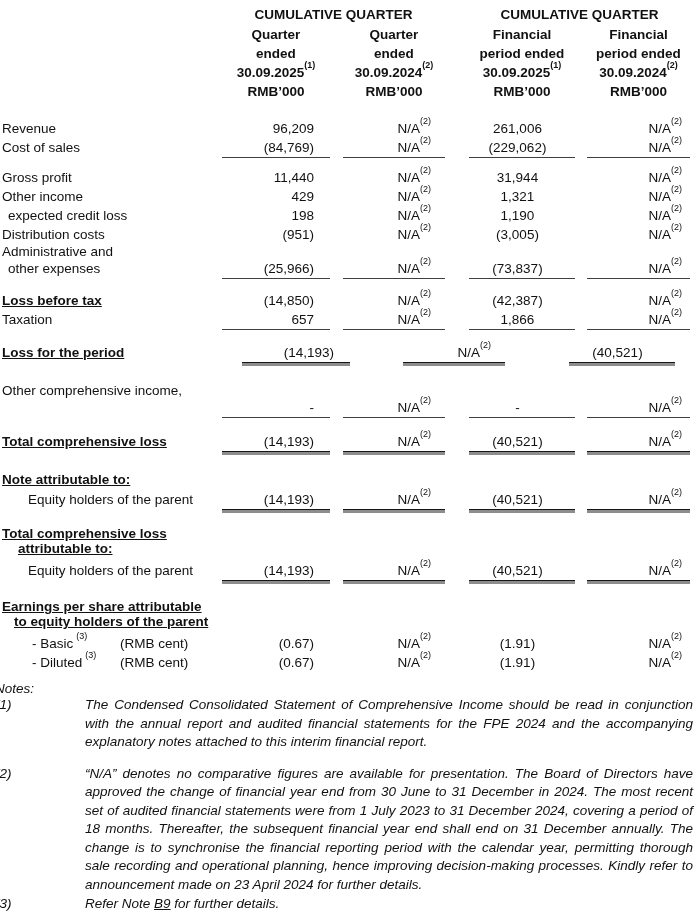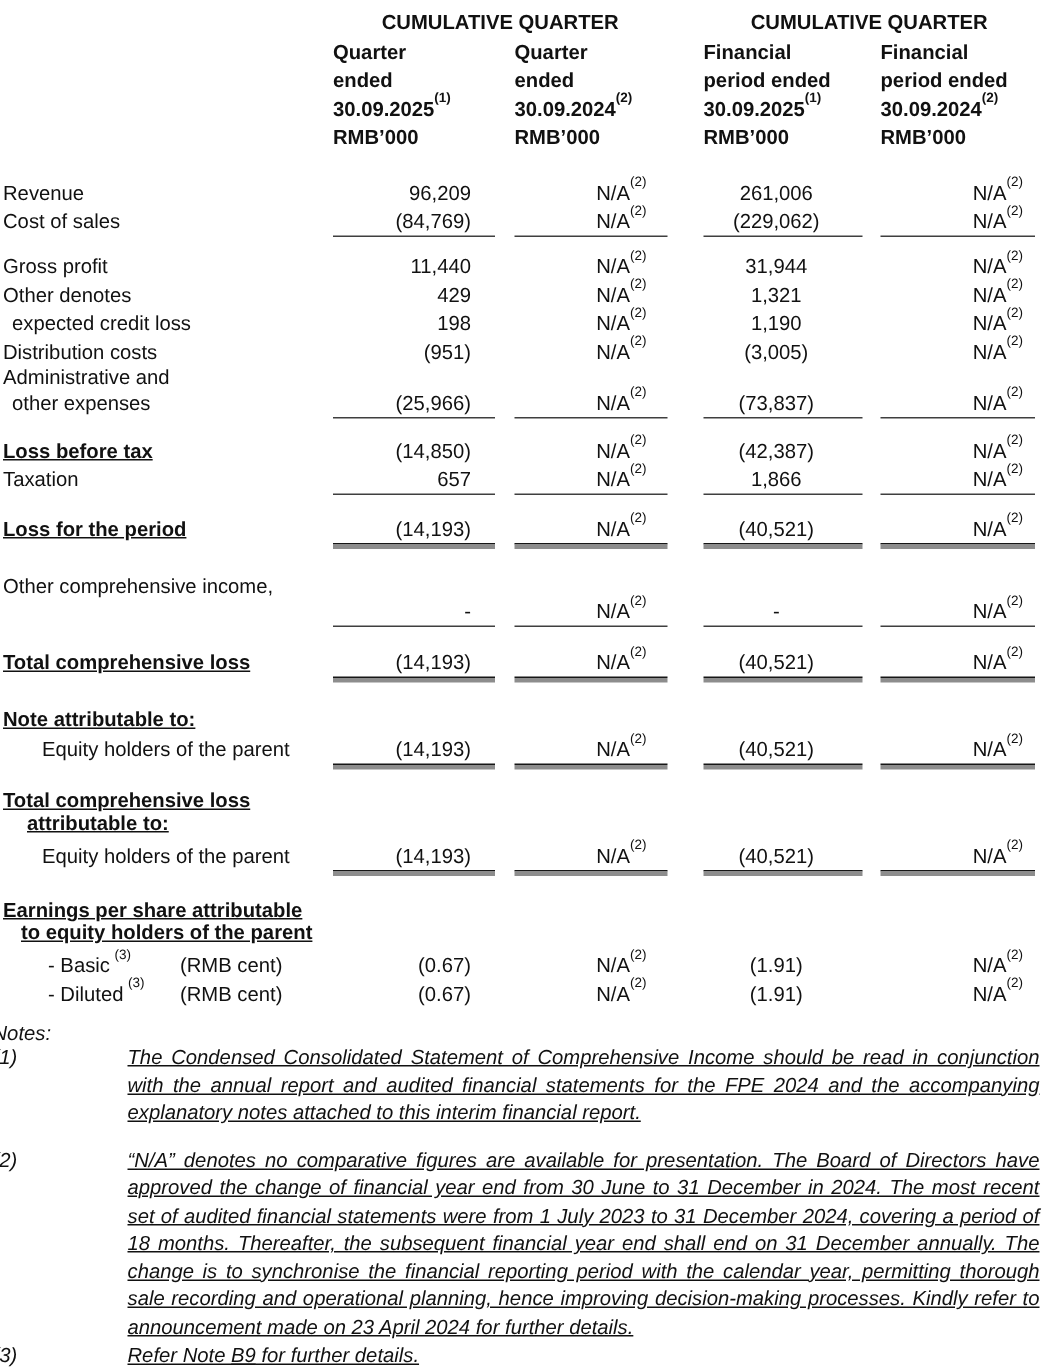--- a/index.html
+++ b/index.html
@@ -6,21 +6,21 @@
   body{
     width:695px;height:914px;overflow:hidden;background:#ffffff;color:#111;
     font-family:"Liberation Sans","DejaVu Sans",sans-serif;font-size:13.5px;
   }
   .page{padding:5px 0 0 2px;width:693px;}
   .grid{display:grid;grid-template-columns:220px 108px 13px 102px 24px 106px 12px 103px;}
   
   .hg{font-weight:bold;text-align:center;line-height:20px;white-space:nowrap;}
   .g1{grid-column:2/5;}
   .g2{grid-column:6/9;}
-  .hc{font-weight:bold;line-height:19px;white-space:nowrap;}
+  .hc{font-weight:bold;text-align:center;line-height:19px;white-space:nowrap;}
   .hc1{grid-column:2;}.hc2{grid-column:4;}.hc3{grid-column:6;}.hc4{grid-column:8;}
   
   .tr{line-height:19px;}
   .h15{line-height:15px;}
   .h16{line-height:16px;}
   .lbl{grid-column:1;white-space:nowrap;}
   .lblonly{grid-column:1/9;white-space:nowrap;}
   .c1{grid-column:2;text-align:right;padding-right:16px;}
   .c2{grid-column:4;text-align:right;padding-right:14px;}
   .c3{grid-column:6;text-align:center;padding-right:9px;}
@@ -33,33 +33,33 @@
   .supb{margin-left:3px;}
   .pl6{padding-left:6px;}
   .pl12{padding-left:12px;}
   .pl16{padding-left:16px;}
   .pl26{padding-left:26px;}
   .pl30{padding-left:30px;}
   .mt2{margin-top:2px;}
   .mt5{margin-top:5px;}
   .mt10{margin-top:10px;}
   .mt12{margin-top:12px;}
-  .mt13{margin-top:13px;}
+  .mt13{margin-top:13px;gap:20px;}
   .mt14{margin-top:14px;}
   .mt16{margin-top:16px;}
   .mt18{margin-top:18px;}
   .mt20{margin-top:20px;}
   .epslbl{position:relative;}
   .rmb{position:absolute;left:118px;top:0;}
   
   .notes{font-style:italic;margin-top:9px;margin-left:-7px;width:700px;}
   .ntitle{line-height:15px;}
   .note{display:grid;grid-template-columns:90px 1fr;line-height:18.5px;}
   .note .num{white-space:nowrap;}
-  .note .txt{text-align:justify;padding-right:2px;text-decoration:underline;}
+  .note .txt{text-align:justify;padding-right:2px;}
   .note2{margin-top:13px;}
   .note3{margin-top:1px;}
   .nlink{text-decoration:underline;}
 </style>
 </head>
 <body>
 
 <div class="page">
 
   <div class="grid">
@@ -111,21 +111,21 @@
 
   <div class="grid tr mt10">
     <div class="lbl">Gross profit</div>
     <div class="c1"><span>11,440</span></div>
     <div class="c2"><span>N/A</span><sup class="sup">(2)</sup></div>
     <div class="c3"><span>31,944</span></div>
     <div class="c4"><span>N/A</span><sup class="sup">(2)</sup></div>
   </div>
 
   <div class="grid tr">
-    <div class="lbl">Other denotes</div>
+    <div class="lbl">Other income</div>
     <div class="c1"><span>429</span></div>
     <div class="c2"><span>N/A</span><sup class="sup">(2)</sup></div>
     <div class="c3"><span>1,321</span></div>
     <div class="c4"><span>N/A</span><sup class="sup">(2)</sup></div>
   </div>
 
 
   <div class="grid tr">
     <div class="lbl pl6">expected credit loss</div>
     <div class="c1"><span>198</span></div>

